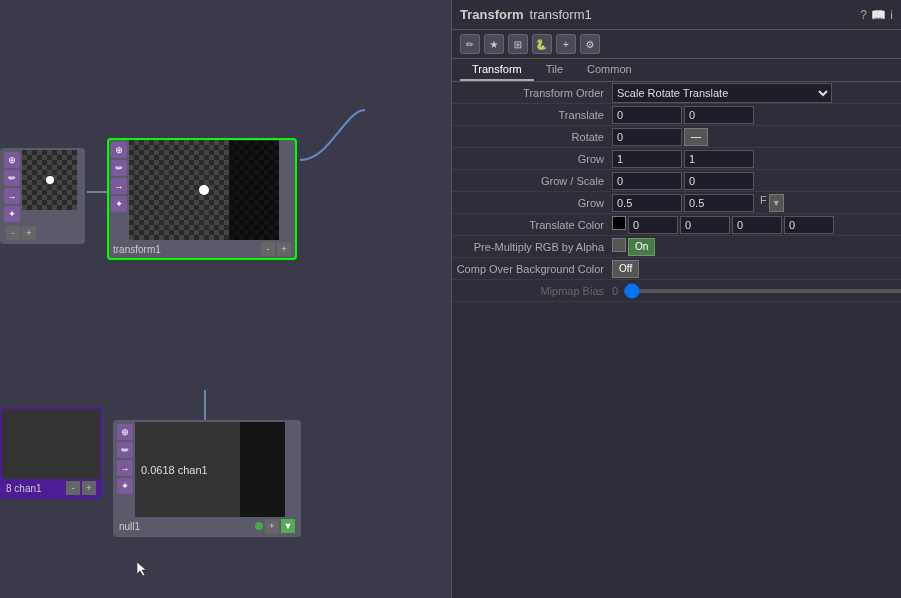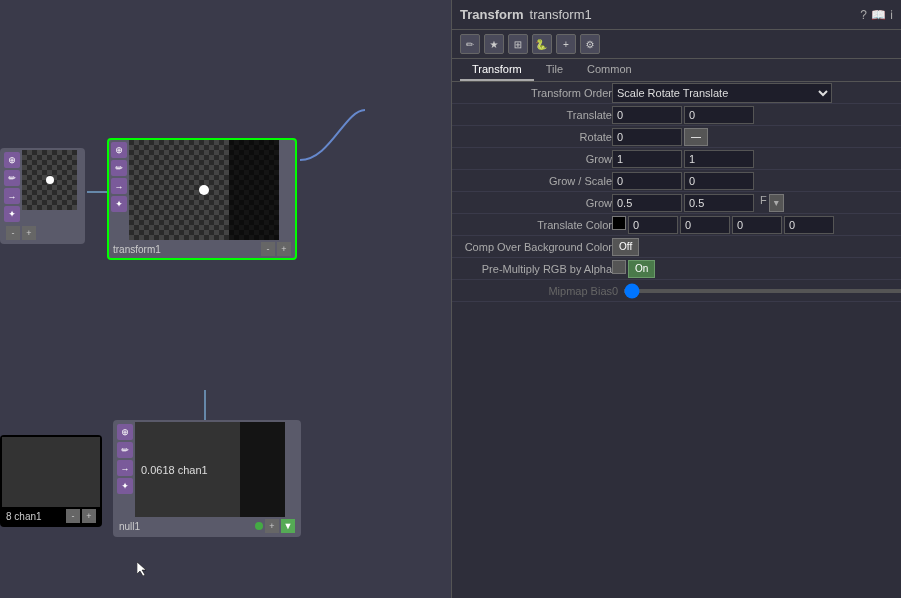--- a/index.html
+++ b/index.html
@@ -124,20 +124,21 @@
     .prop-row {
       display: flex;
       align-items: center;
       min-height: 22px;
       border-bottom: 1px solid #3a3a4a;
     }
 
     .prop-label {
       color: #aaa;
       text-align: right;
+      padding-right: 8px;
       width: 160px;
       flex-shrink: 0;
       font-size: 11px;
     }
 
     .prop-value {
       flex: 1;
       display: flex;
       gap: 2px;
     }
@@ -378,21 +379,21 @@
       <div class="node-footer">
         <span class="node-name-label">transform1</span>
         <div class="bottom-footer-controls">
           <button class="footer-btn">-</button>
           <button class="footer-btn">+</button>
         </div>
       </div>
     </div>
 
 
-    <div class="node" style="left:0px; top:435px; width:102px; background:#000000;">
+    <div class="node" style="left:0px; top:407px; width:102px; background:#4c1d95;">
       <div class="node-vertical">
         <div class="checkerboard node-preview" style="width:100px; height:70px; background:#333;"></div>
       </div>
       <div class="node-footer">
         <span class="node-name-label">8 chan1</span>
         <div class="bottom-footer-controls">
           <button class="footer-btn">-</button>
           <button class="footer-btn">+</button>
         </div>
       </div>
@@ -516,31 +517,31 @@
         <div class="prop-value">
           <div class="color-swatch"></div>
           <input class="prop-input" type="text" style="width: 50px;" value="0">
           <input class="prop-input" type="text" style="width: 50px;" value="0">
           <input class="prop-input" type="text" style="width: 50px;" value="0">
           <input class="prop-input" type="text" style="width: 50px;" value="0">
         </div>
       </div>
 
       <div class="prop-row">
-        <div class="prop-label">Comp Over Background Color</div>
-        <div class="prop-value">
-          <button class="toggle-btn off">Off</button>
-        </div>
-      </div>
-
-      <div class="prop-row">
         <div class="prop-label">Pre-Multiply RGB by Alpha</div>
         <div class="prop-value">
           <div style="width:14px; height:14px; background:#555; border:1px solid #777; flex-shrink:0;"></div>
           <button class="toggle-btn on">On</button>
+        </div>
+      </div>
+
+      <div class="prop-row">
+        <div class="prop-label">Comp Over Background Color</div>
+        <div class="prop-value">
+          <button class="toggle-btn off">Off</button>
         </div>
       </div>
 
       <div class="prop-row">
         <div class="prop-label" style="color:#666;">Mipmap Bias</div>
         <div class="prop-value">
           <span style="color:#666; font-size:11px; padding-right:4px;">0</span>
           <div class="slider-container">
             <input type="range" class="prop-slider" min="0" max="1" value="0" style="width: 120px;">
           </div>

